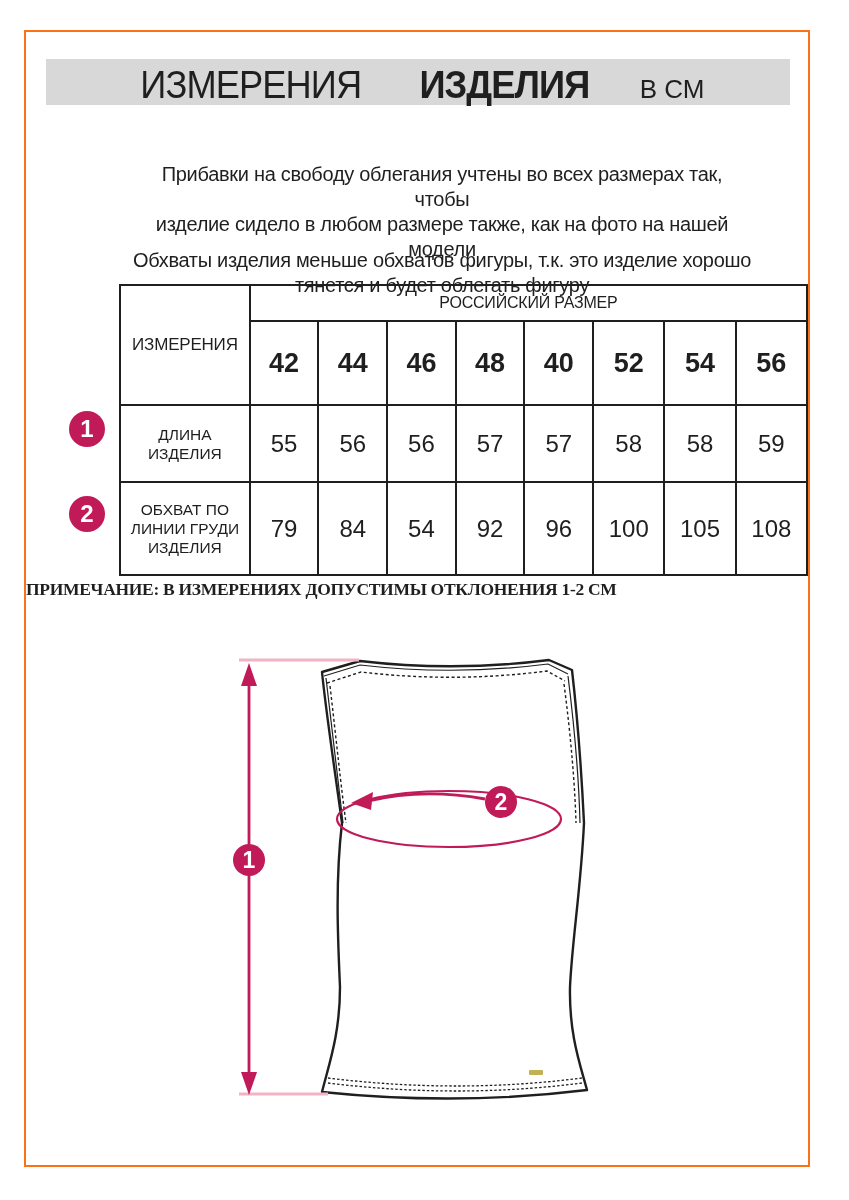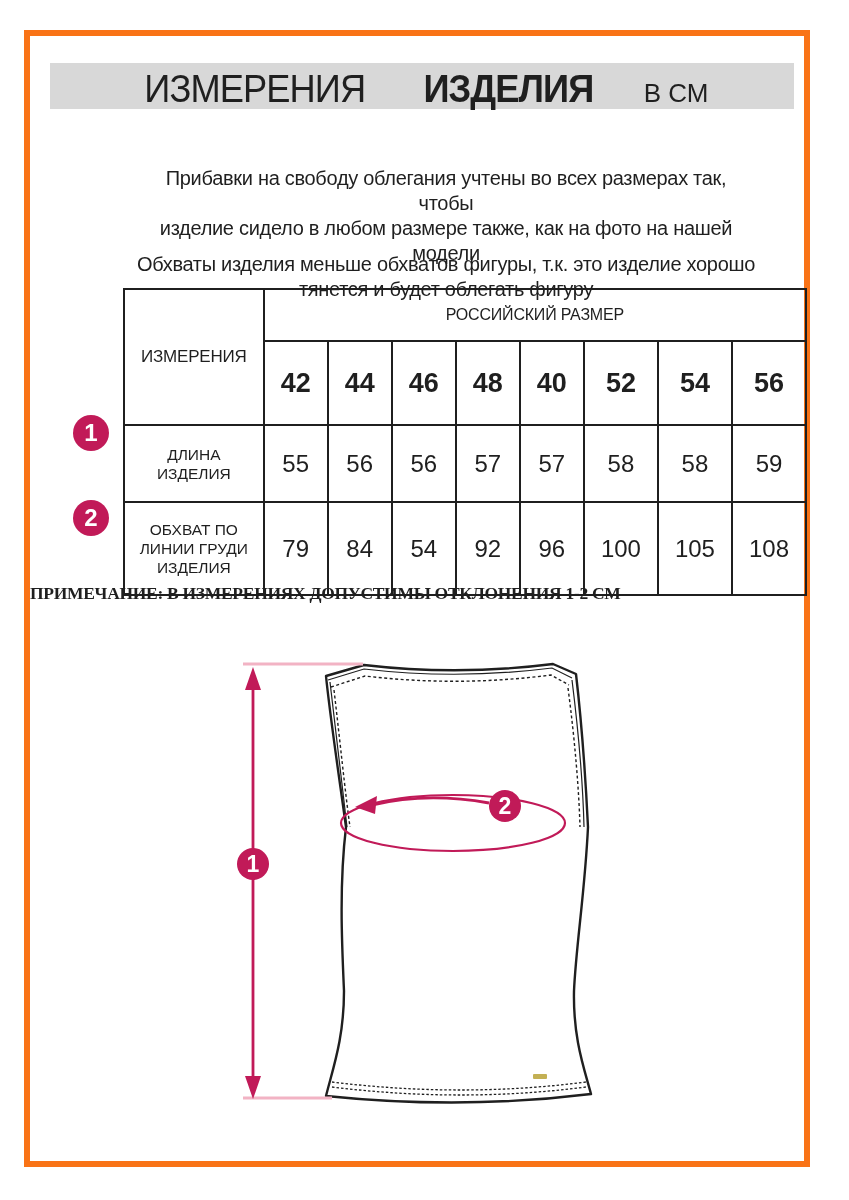--- a/index.html
+++ b/index.html
@@ -1,35 +1,35 @@
 <!DOCTYPE html>
 <html><head>
 <meta charset="utf-8">
 <style>
   html,body{margin:0;padding:0;background:#fff;}
   .page{position:relative;width:849px;height:1200px;background:#fff;
         font-family:"Liberation Sans",sans-serif;color:#1f1f1f;overflow:hidden;}
   .frame{position:absolute;left:24px;top:30px;width:786px;height:1137px;
-         border:6px solid #f97316;box-sizing:border-box;}
+         border:2px solid #f97316;box-sizing:border-box;}
   .header-bar{position:absolute;left:20px;top:27px;width:744px;height:46px;
               background:#d8d8d8;display:flex;align-items:baseline;justify-content:center;
               padding-top:6px;box-sizing:border-box;column-gap:44px;}
   .title-main{font-size:39px;letter-spacing:-1px;line-height:1;transform:scaleX(.93);}
   .title-bold{font-size:39px;font-weight:bold;letter-spacing:-1px;line-height:1;transform:scaleX(.93);}
   .title-units{font-size:26px;line-height:1;}
   .product-code{position:absolute;left:0;top:94px;width:100%;text-align:center;
                 font-size:29px;letter-spacing:0;}
   .para{position:absolute;left:83px;width:620px;text-align:center;font-size:20px;
         line-height:25px;white-space:pre-line;letter-spacing:-0.3px;margin-left:23px;}
   .para1{top:130px;}
   .para2{top:216px;}
   table.size-table{position:absolute;left:93px;top:252px;border-collapse:collapse;
                    table-layout:fixed;}
   table.size-table th,table.size-table td{border:2px solid #1f1f1f;text-align:center;
-                   vertical-align:middle;padding:16px;font-weight:normal;}
+                   vertical-align:middle;padding:8px;font-weight:normal;}
   .corner-cell{width:114px;font-size:17px;}
   .size-col{width:58px;}
   .group-header{height:20px;font-size:16px;letter-spacing:-0.2px;}
   .size-row{height:84px;}
   .size-cell{font-size:27px;font-weight:bold !important;}
   .data-row1{height:77px;}
   .data-row2{height:92px;}
   .label-cell{font-size:15.5px;line-height:19px;padding:17px 4px !important;}
   .value-cell{font-size:24px;}
   .marker{position:absolute;width:36px;height:36px;border-radius:50%;background:#c11a58;

